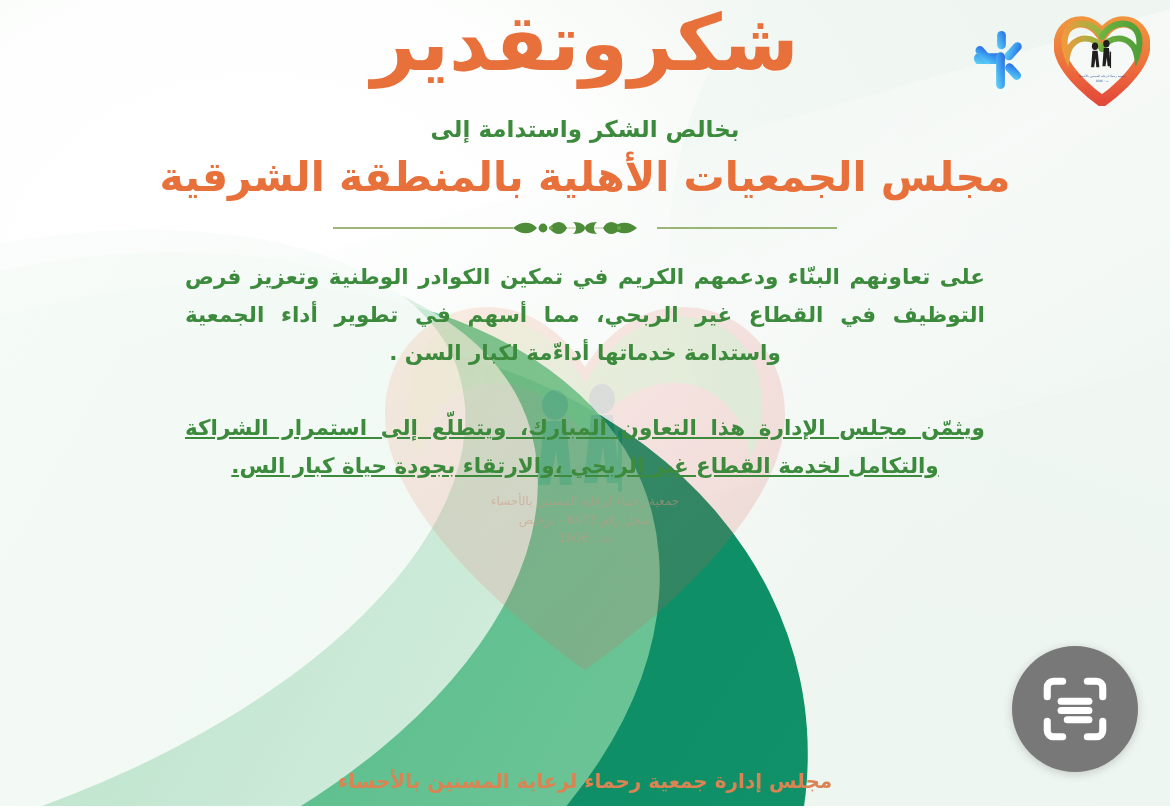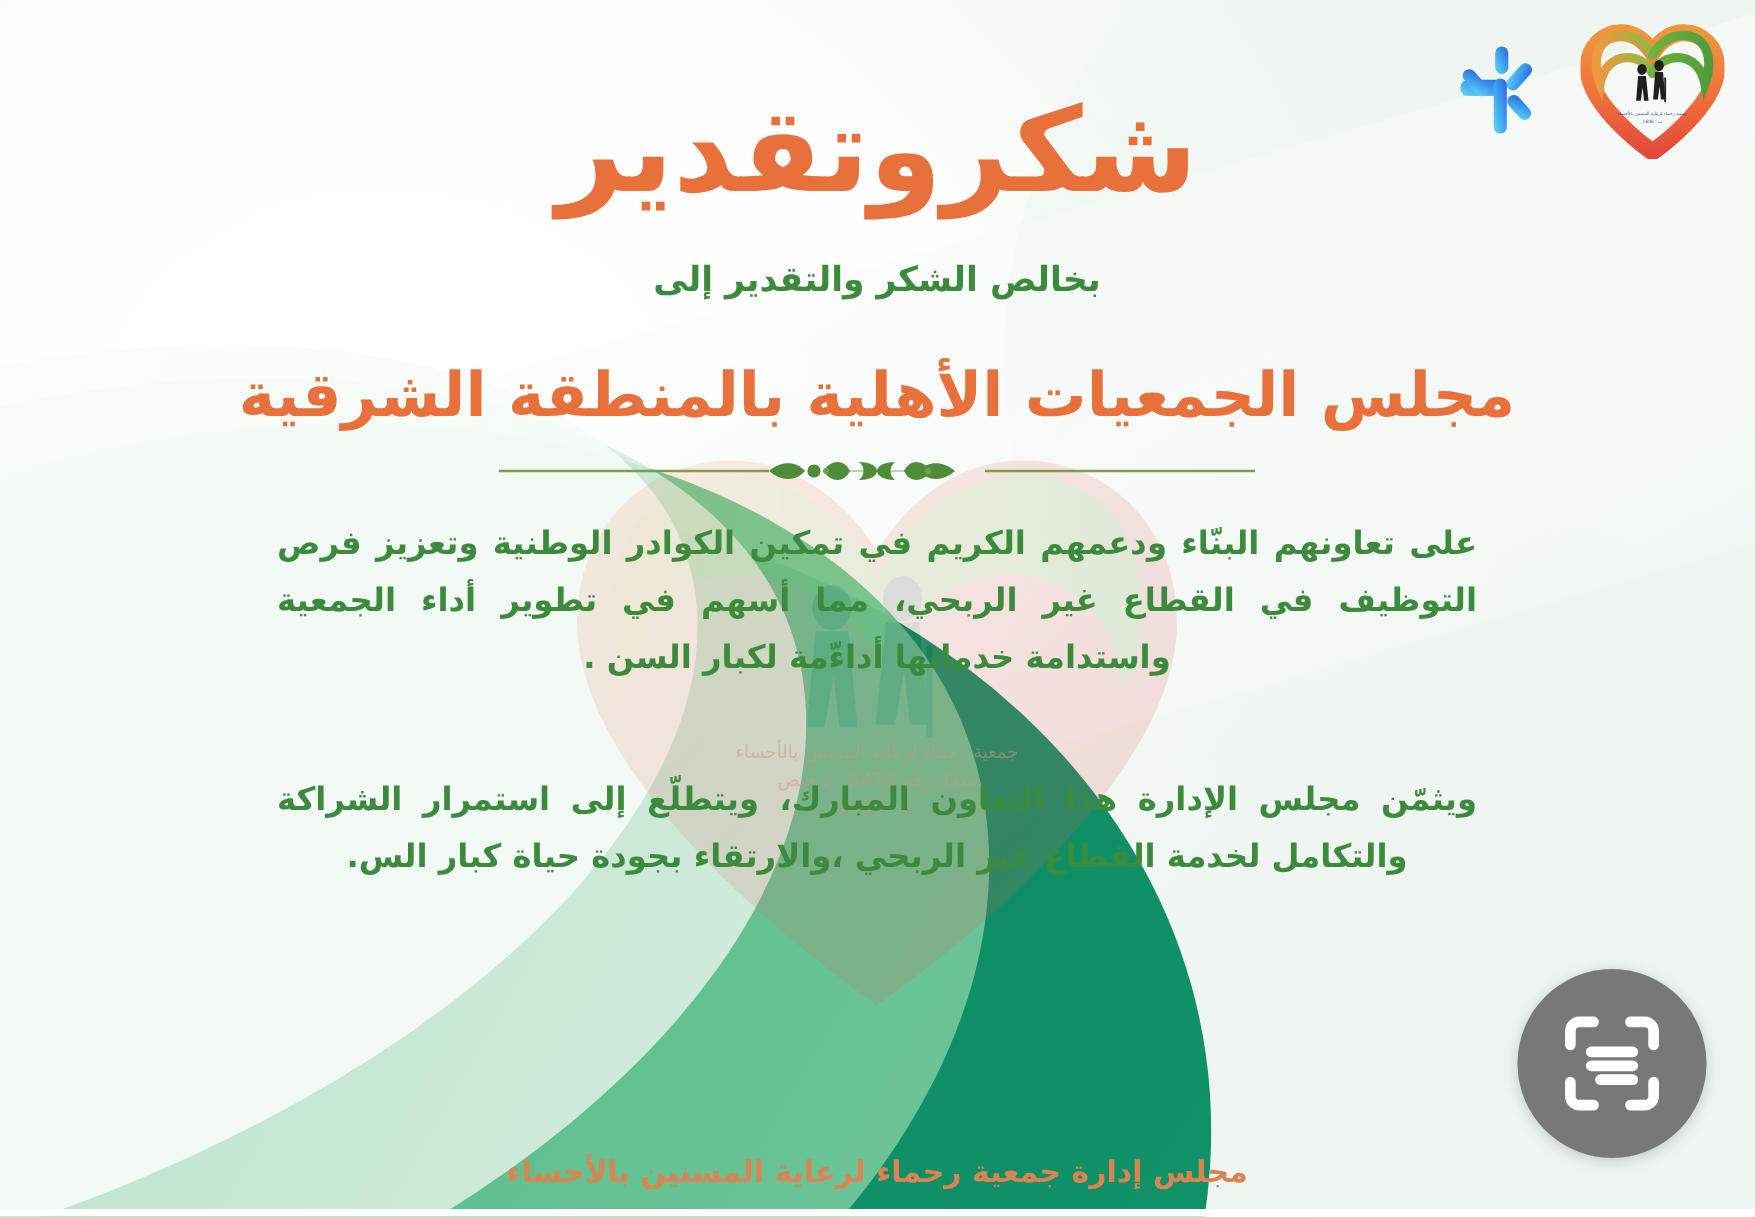--- a/index.html
+++ b/index.html
@@ -149,21 +149,20 @@
   .logo-heart    { width:96px; height:92px; display:block; }
 
   
   .content {
     position:absolute;
     inset:0;
     display:flex;
     flex-direction:column;
     align-items:center;
     text-align:center;
-    padding-top:58px;
   }
 
   .title {
     font-size:78px;
     font-weight:bold;
     color:#E8703A;
     letter-spacing:-1px;
     line-height:1.12;
     text-shadow:0 1px 0 rgba(255,255,255,0.6);
   }
@@ -172,21 +171,20 @@
     margin-top:22px;
     font-size:23px;
     font-weight:bold;
     color:#3C8A3C;
     line-height:1.75;
     max-width:720px;
   }
   .subtitle .line { display:block; }
 
   .recipient {
-    margin-top:28px;
     font-size:41px;
     font-weight:bold;
     color:#E8703A;
     line-height:1.32;
     max-width:860px;
   }
 
   
   .divider {
     margin-top:12px;
@@ -199,22 +197,23 @@
     margin-top:18px;
     width:800px;
     font-size:21.5px;
     font-weight:bold;
     color:#3C8A3C;
     line-height:1.78;
     text-align:justify;
     text-align-last:center;
   }
   .body-para.second {
-    margin-top:56px;
+    margin-top:36px;
     width:800px;
+    text-decoration:underline;
   }
 
   .footer {
     position:absolute;
     left:0; right:0;
     bottom:18px;
     text-align:center;
     font-size:20px;
     font-weight:bold;
     color:#D98452;
@@ -350,21 +349,21 @@
         </g>
       </svg>
     </span>
   </div>
 
   <div class="content">
 
     <h1 class="title">شكروتقدير</h1>
 
     <div class="subtitle">
-      <span class="line">بخالص الشكر والتقدير  إلى</span>
+      <span class="line">بخالص الشكر واستدامة  إلى</span>
     </div>
 
     <h2 class="recipient">مجلس الجمعيات الأهلية بالمنطقة الشرقية</h2>
 
     <div class="divider">
       <svg viewBox="0 0 520 24" xmlns="http://www.w3.org/2000/svg">
         <line x1="8" y1="12" x2="188" y2="12" stroke="#7E9E4C" stroke-width="1.6"></line>
         <line x1="332" y1="12" x2="512" y2="12" stroke="#7E9E4C" stroke-width="1.6"></line>
         <line x1="228" y1="12" x2="292" y2="12" stroke="#7E9E4C" stroke-width="1.1" opacity="0.6"></line>
         <g fill="#4E8C3A">

